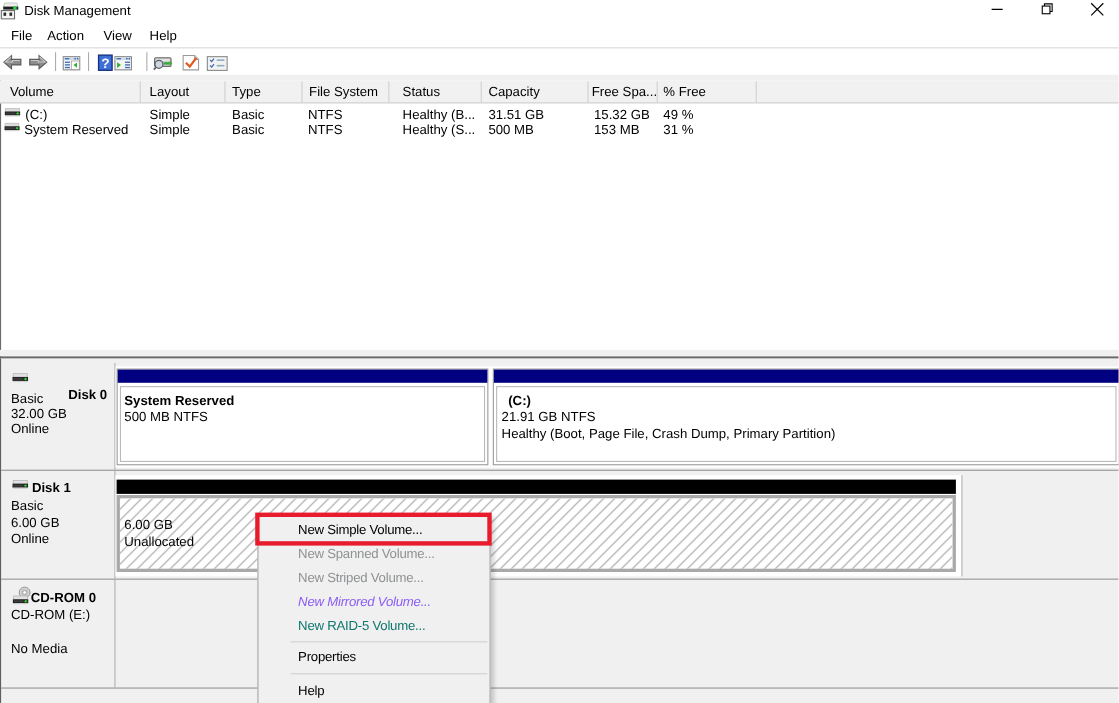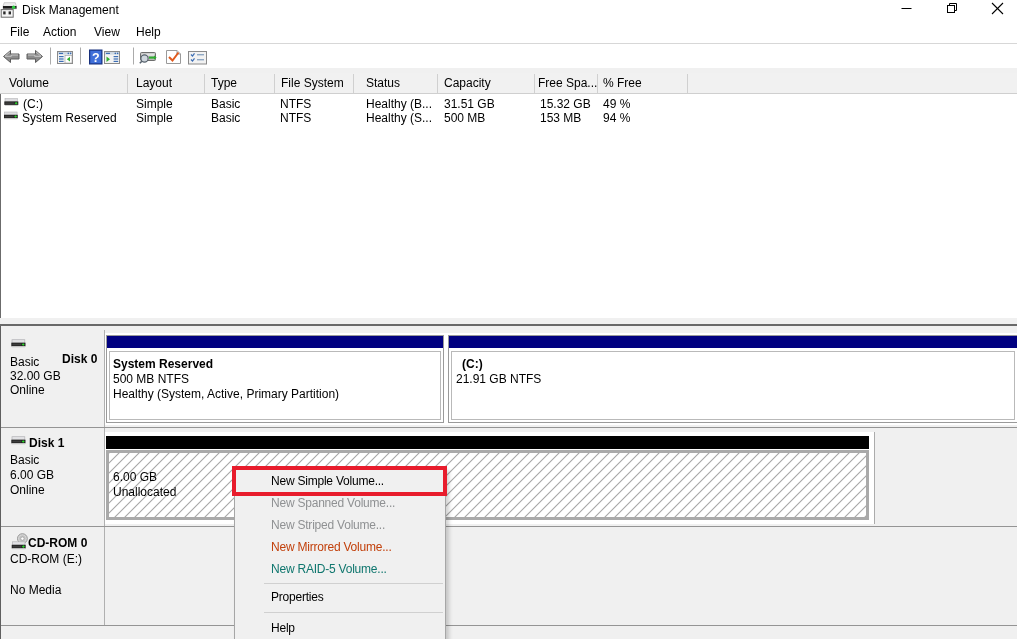--- a/index.html
+++ b/index.html
@@ -152,21 +152,21 @@
   <div class="t" style="left:444px;top:96px;">31.51 GB</div>
   <div class="t" style="left:540px;top:96px;">15.32 GB</div>
   <div class="t" style="left:603px;top:96px;">49 %</div>
   <div class="t" style="left:22px;top:110px;">System Reserved</div>
   <div class="t" style="left:136px;top:110px;">Simple</div>
   <div class="t" style="left:211px;top:110px;">Basic</div>
   <div class="t" style="left:280px;top:110px;">NTFS</div>
   <div class="t" style="left:366px;top:110px;">Healthy (S...</div>
   <div class="t" style="left:444px;top:110px;">500 MB</div>
   <div class="t" style="left:540px;top:110px;">153 MB</div>
-  <div class="t" style="left:603px;top:110px;">94 %</div>
+  <div class="t" style="left:603px;top:110px;">31 %</div>
 
   <div class="abs" style="left:0;top:318px;width:1017px;height:5.5px;background:#f0f0f0;"></div>
   <div class="abs" style="left:0;top:323.5px;width:1017px;height:2.5px;background:#696969;"></div>
 
   <div id="pane" class="abs" style="left:0;top:326px;width:1017px;height:313px;background:#f0f0f0;border-left:1px solid #5f5f5f;box-sizing:border-box;"></div>
 
   <div class="abs" style="left:1px;top:427px;width:1016px;height:1px;background:#949494;"></div>
   <div class="abs" style="left:1px;top:526px;width:1016px;height:1px;background:#949494;"></div>
   <div class="abs" style="left:1px;top:625px;width:1016px;height:1px;background:#949494;"></div>
   <div class="abs" style="left:104px;top:330px;width:1px;height:97px;background:#b0b0b0;"></div>
@@ -185,28 +185,28 @@
   <div class="t" style="left:10px;top:368px;">32.00 GB</div>
   <div class="t" style="left:10px;top:382px;">Online</div>
 
   <div class="abs" style="left:105px;top:333px;width:912px;height:92px;background:#ffffff;"></div>
 
   <div class="abs" style="left:106px;top:335px;width:338px;height:88px;border:1px solid #9a9a9a;background:#fff;box-sizing:border-box;">
     <div class="abs" style="left:0;top:0;width:100%;height:12px;background:#000080;"></div>
     <div class="abs" style="left:2px;top:15px;right:2px;bottom:2px;border:1px solid #b9b9b9;"></div>
     <div class="t b" style="left:6px;top:20px;">System Reserved</div>
     <div class="t" style="left:6px;top:35px;">500 MB NTFS</div>
-    <div class="t" style="left:6px;top:50px;">Healthy (System, Active, Primary Partition)</div>
   </div>
 
   <div class="abs" style="left:448px;top:335px;width:570px;height:88px;border:1px solid #9a9a9a;background:#fff;box-sizing:border-box;">
     <div class="abs" style="left:0;top:0;width:100%;height:12px;background:#000080;"></div>
     <div class="abs" style="left:2px;top:15px;right:2px;bottom:2px;border:1px solid #b9b9b9;"></div>
     <div class="t b" style="left:13px;top:20px;">(C:)</div>
     <div class="t" style="left:7px;top:35px;">21.91 GB NTFS</div>
+    <div class="t" style="left:7px;top:50px;">Healthy (Boot, Page File, Crash Dump, Primary Partition)</div>
   </div>
 
   <svg class="abs" style="left:11px;top:436px" width="17" height="11" viewBox="0 0 17 11">
     <rect x="1" y="0.7" width="12.8" height="3.2" fill="#e2e2e5" stroke="#b3b3b6" stroke-width="0.7"></rect>
     <rect x="0.3" y="3.7" width="14.2" height="3.6" fill="#242424"></rect>
     <rect x="1.3" y="4.7" width="8.8" height="1.6" fill="#3d3d3d"></rect>
     <path d="M10.7 5.5 L12.2 4.2 L13.7 5.5 L12.2 6.8 Z" fill="#2ad42a"></path>
     <rect x="0.8" y="7.4" width="13.2" height="1" fill="#cfcfcf"></rect>
   </svg>
   <div class="t b" style="left:29px;top:435px;">Disk 1</div>
@@ -242,21 +242,21 @@
   </svg>
   <div class="t b" style="left:28px;top:535px;">CD-ROM 0</div>
   <div class="t" style="left:10px;top:551px;">CD-ROM (E:)</div>
   <div class="t" style="left:10px;top:582px;">No Media</div>
 
   <div class="abs" style="left:234px;top:467px;width:212px;height:240px;background:#f0f0f0;
        border:1px solid #a6a6a6;box-sizing:border-box;box-shadow:3px 3px 4px rgba(0,0,0,0.18);letter-spacing:-0.22px;">
     <div class="t" style="left:36px;top:5px;color:#000;">New Simple Volume...</div>
     <div class="t" style="left:36px;top:27px;color:#8f9193;">New Spanned Volume...</div>
     <div class="t" style="left:36px;top:49px;color:#8f9193;">New Striped Volume...</div>
-    <div class="t" style="left:36px;top:71px;color:#c2410c;">New Mirrored Volume...</div>
+    <div class="t" style="left:36px;top:71px;color:#8b5cf6;font-style:italic;">New Mirrored Volume...</div>
     <div class="t" style="left:36px;top:93px;color:#0f766e;">New RAID-5 Volume...</div>
     <div class="abs" style="left:29px;top:115px;right:2px;height:1px;background:#d0d0d0;"></div>
     <div class="t" style="left:36px;top:121px;">Properties</div>
     <div class="abs" style="left:29px;top:144px;right:2px;height:1px;background:#d0d0d0;"></div>
     <div class="t" style="left:36px;top:152px;">Help</div>
   </div>
 
   <div class="abs" style="left:232px;top:466px;width:215px;height:30px;border:4px solid #e81c2c;box-sizing:border-box;"></div>
 
 </div>

